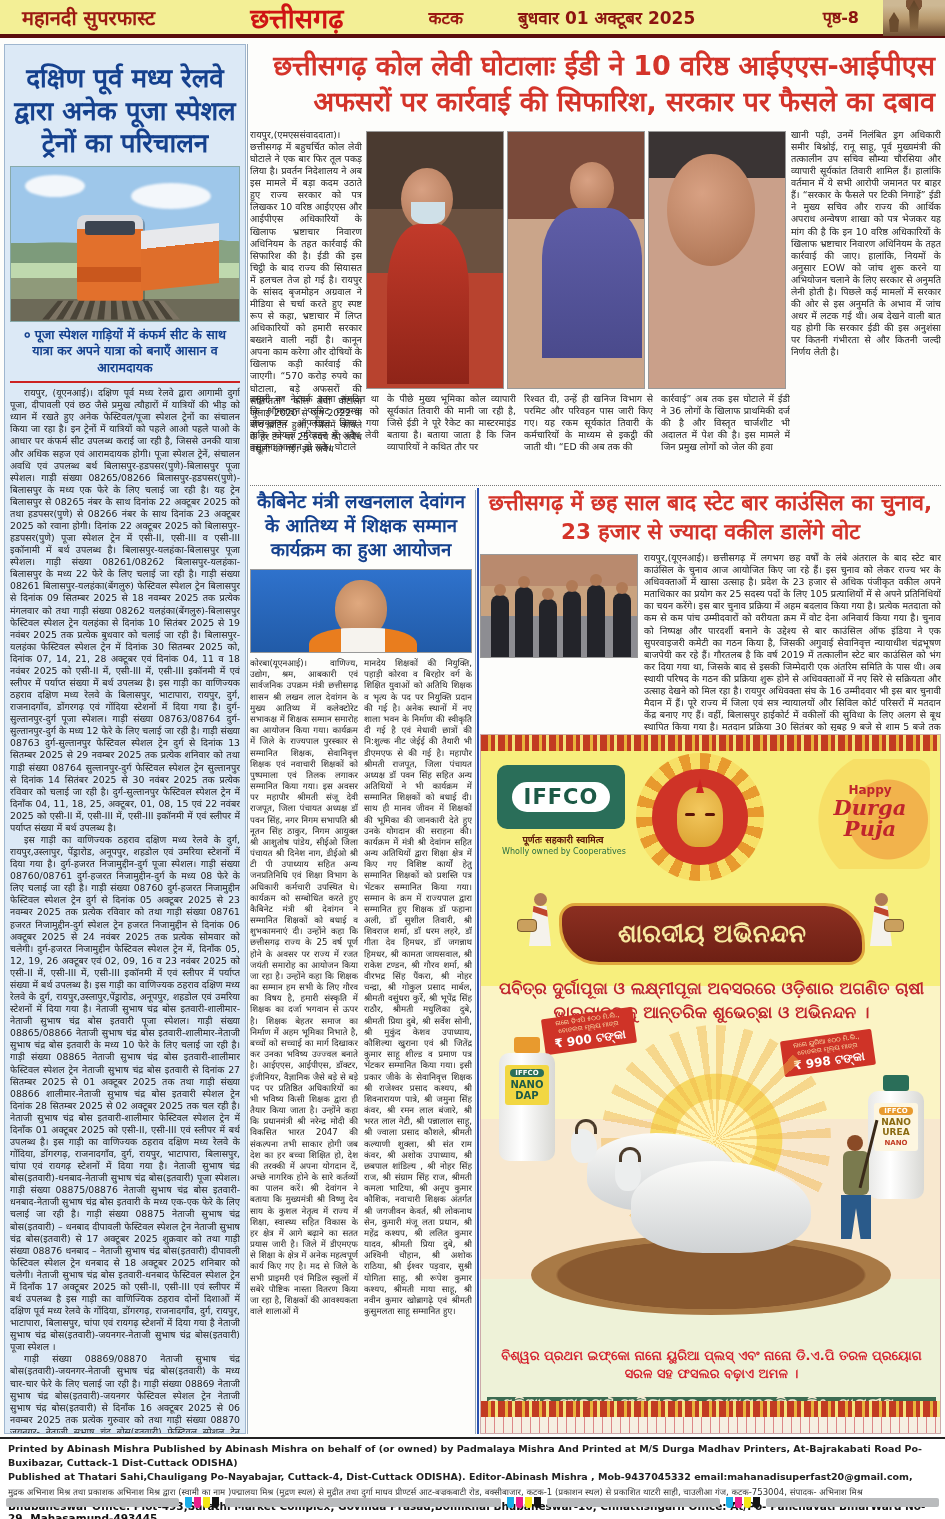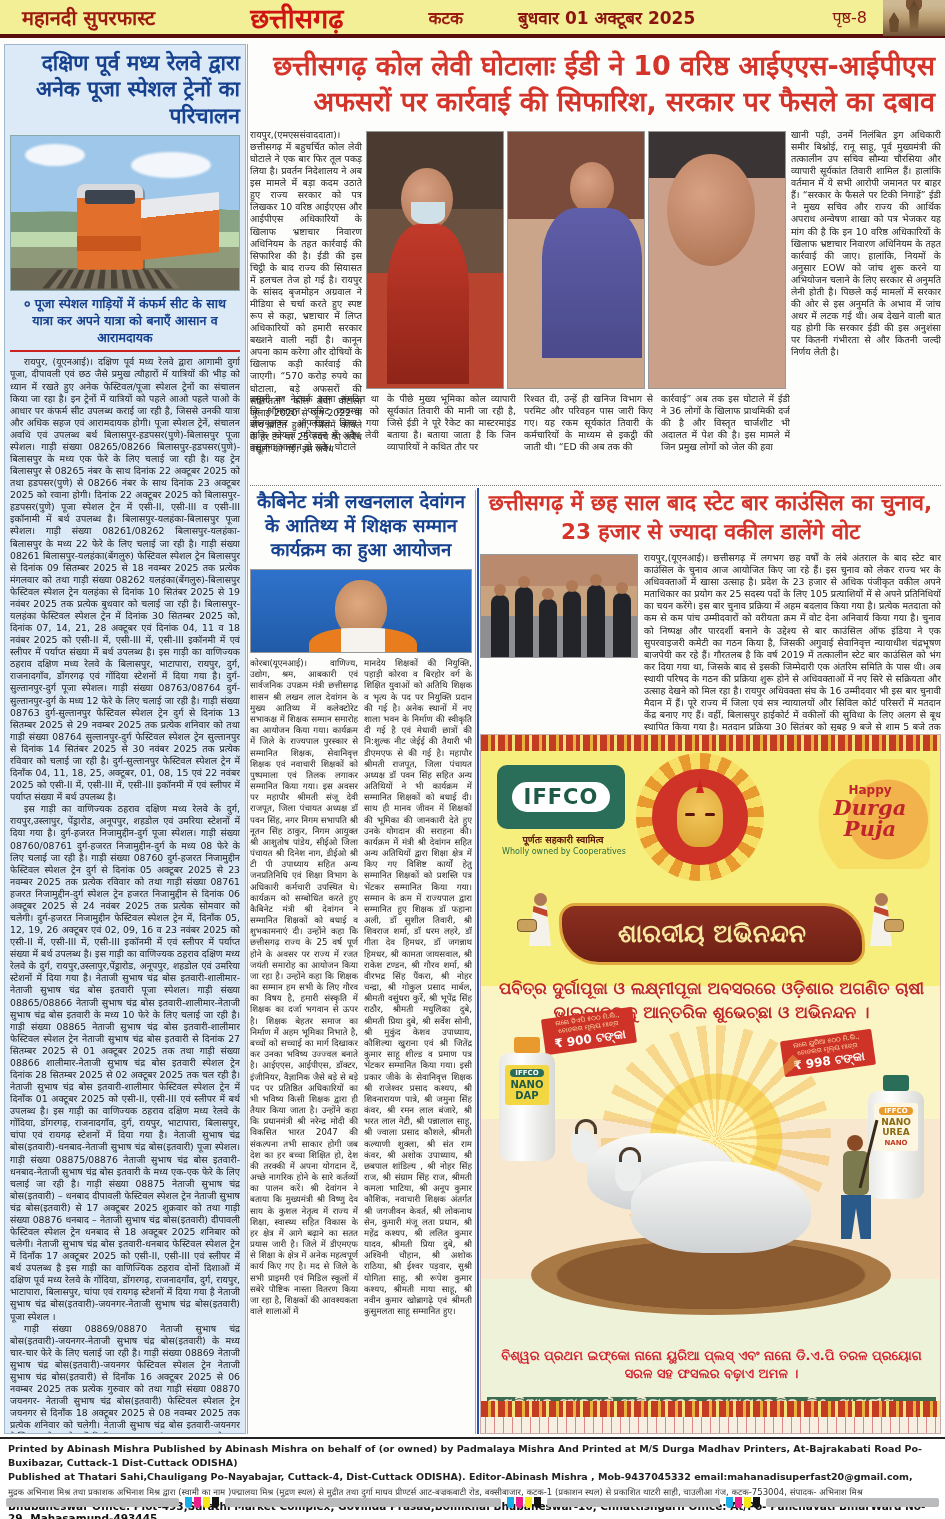--- a/index.html
+++ b/index.html
@@ -6,36 +6,36 @@
   html,body { background:#e8e8e4; }
   body { font-family:"DejaVu Sans", sans-serif; }
   .page { position:relative; width:945px; height:1519px; background:#fdfdfb; margin:0 auto; overflow:hidden; }
 
   
   .masthead { position:absolute; left:0; top:0; width:945px; height:38px; background:#f3ef96; display:flex; align-items:center; border-bottom:4px solid #5a0d0d; }
   .mh-name { font-size:20px; font-weight:bold; color:#9c1a12; margin-left:22px; white-space:nowrap; }
   .mh-edition { font-size:27px; font-weight:bold; color:#cf1414; margin-left:95px; white-space:nowrap; }
   .mh-city { font-size:17px; font-weight:bold; color:#9c1a12; margin-left:85px; }
   .mh-date { font-size:17px; font-weight:bold; color:#8c1410; margin-left:55px; white-space:nowrap; }
-  .mh-page { font-size:16px; font-weight:normal; color:#8c1410; margin-left:auto; margin-right:16px; }
+  .mh-page { font-size:16px; font-weight:bold; color:#8c1410; margin-left:auto; margin-right:24px; }
   .mh-temple { width:62px; height:38px; flex:0 0 62px; background:
       radial-gradient(circle at 50% 15%, #7a5336 0 18%, transparent 19%),
       linear-gradient(180deg,#cdb894 0 20%, #b99a6e 55%, #6e4f33 100%); position:relative; }
   .mh-temple:before { content:""; position:absolute; left:22px; top:2px; width:18px; height:30px;
       background:linear-gradient(180deg,#5f4227,#8a6a44); clip-path:polygon(50% 0,78% 30%,72% 100%,28% 100%,22% 30%); }
   .mh-temple:after { content:""; position:absolute; left:6px; top:14px; width:10px; height:20px;
       background:#6b4c2e; clip-path:polygon(50% 0,100% 40%,90% 100%,10% 100%,0 40%); box-shadow:42px 2px 0 #6b4c2e; }
 
   
   .btxt { font-size:9.3px; line-height:1.3; color:#1c1c1c; text-align:justify; overflow:hidden; }
   .btxt p { text-indent:14px; }
 
   
   .rail { position:absolute; left:4px; top:44px; width:242px; height:1390px; background:#dce9f6; border:1px solid #9fb6cf; padding:3px 5px; overflow:hidden; }
-  .rail-head { font-size:21px; line-height:1.25; font-weight:bold; color:#15418e; text-align:right; padding:2px 0 6px; }
+  .rail-head { font-size:26px; line-height:1.25; font-weight:bold; color:#15418e; text-align:center; padding:2px 0 6px;margin-top:12px; }
   .rail-photo { position:relative; width:100%; height:156px; overflow:hidden; border:1px solid #8aa;
       background:linear-gradient(180deg,#9ec7ea 0 55%, #bfd9ae 55% 72%, #8f9a7a 72% 86%, #6d6a58 86% 100%); }
   .rail-photo .cloud { position:absolute; background:#f3f7fb; border-radius:50%; filter:blur(1px); }
   .rail-photo .hill { position:absolute; left:0; top:72px; width:100%; height:24px; background:radial-gradient(ellipse at 20% 100%, #7d9b7b 0 60%, transparent 61%), radial-gradient(ellipse at 70% 100%, #88a383 0 70%, transparent 71%); }
   .rail-photo .loco { position:absolute; left:66px; top:48px; width:66px; height:86px; border-radius:8px 8px 3px 3px;
       background:linear-gradient(180deg,#d9dade 0 16%, #e2702c 16% 60%, #c9571d 60% 78%, #e2702c 78% 100%); box-shadow:2px 2px 0 rgba(0,0,0,.25); }
   .rail-photo .loco:before { content:""; position:absolute; left:8px; top:6px; width:50px; height:14px; background:#3c4450; border-radius:3px; }
   .rail-photo .coach { position:absolute; left:130px; top:60px; width:78px; height:60px; background:linear-gradient(180deg,#e8e9ec 0 30%, #df6e2b 30% 100%); transform:skewY(-6deg); }
   .rail-photo .track { position:absolute; left:40px; bottom:0; width:120px; height:24px; background:repeating-linear-gradient(90deg,#4a4438 0 6px, #7d7464 6px 12px); transform:perspective(60px) rotateX(40deg); }
   .rail-sub { font-size:12.5px; font-weight:bold; color:#15418e; text-align:center; line-height:1.35; padding:5px 2px 4px; border-bottom:2px solid #c22; margin-bottom:4px; }

